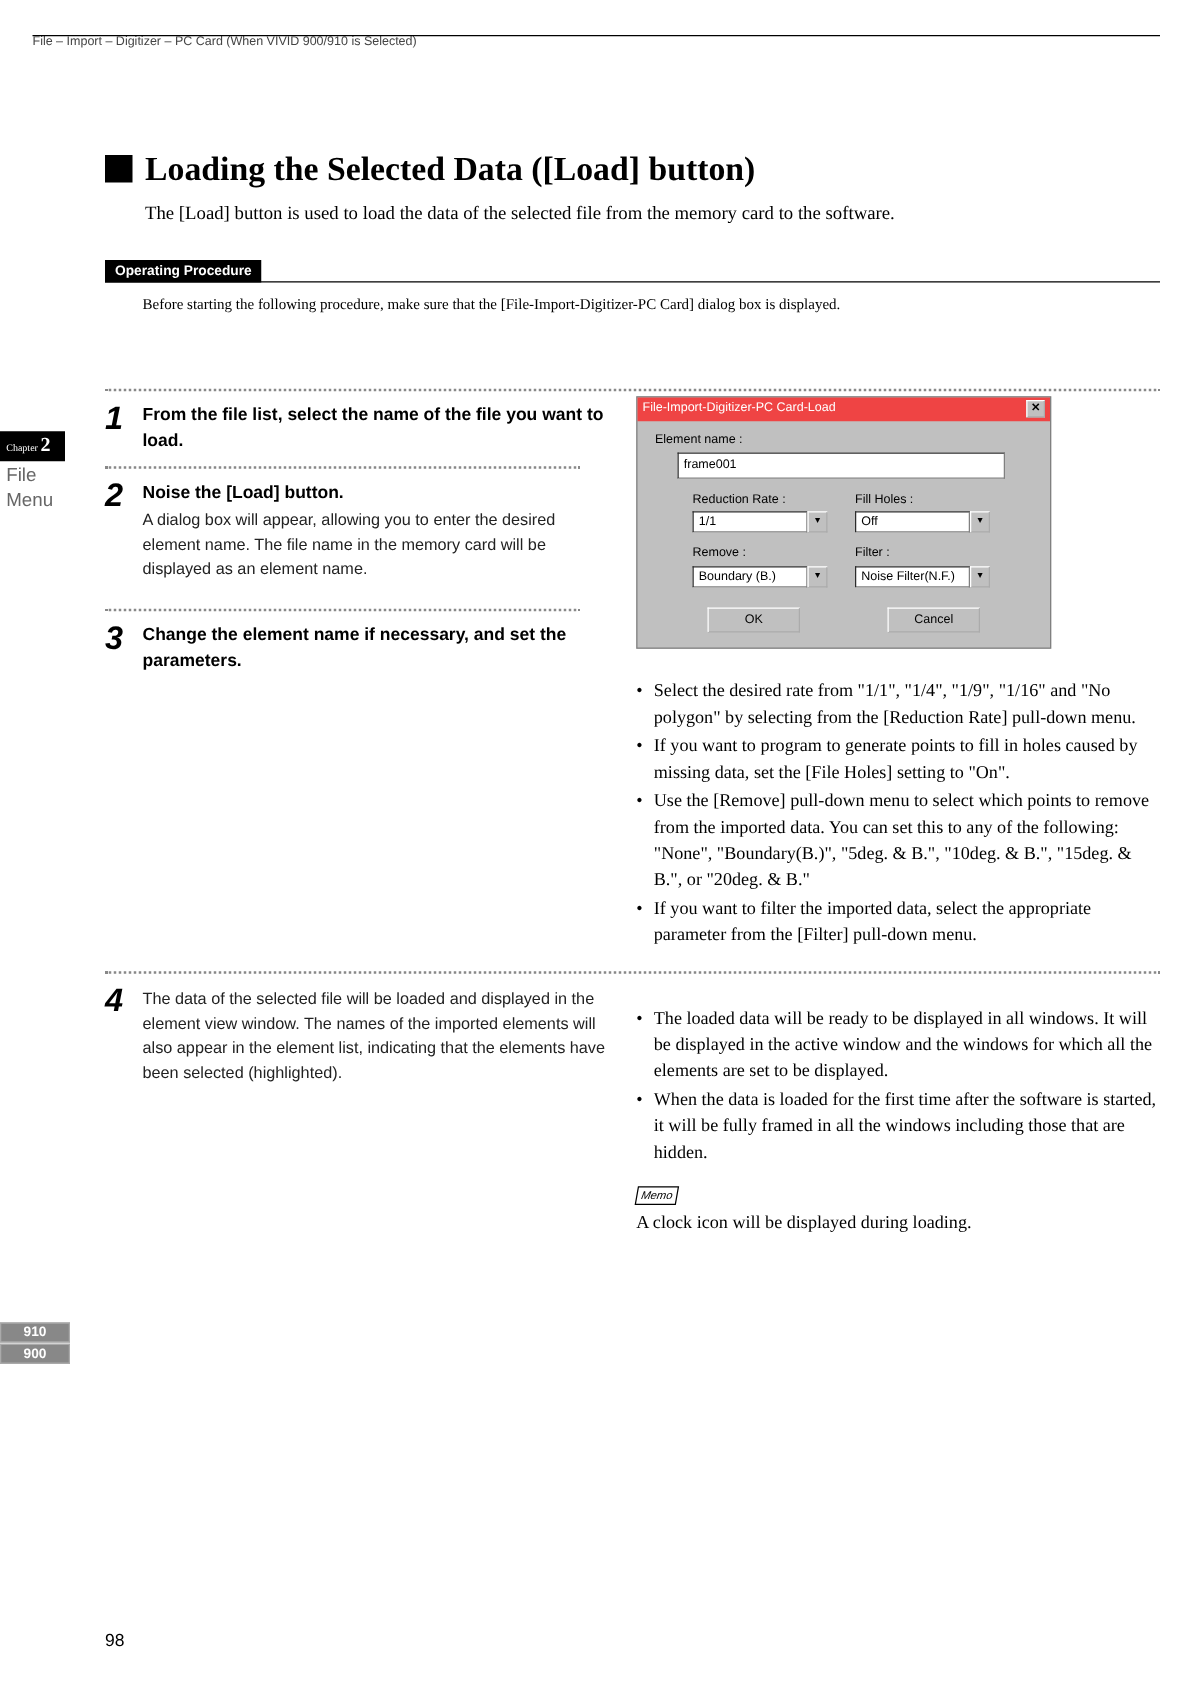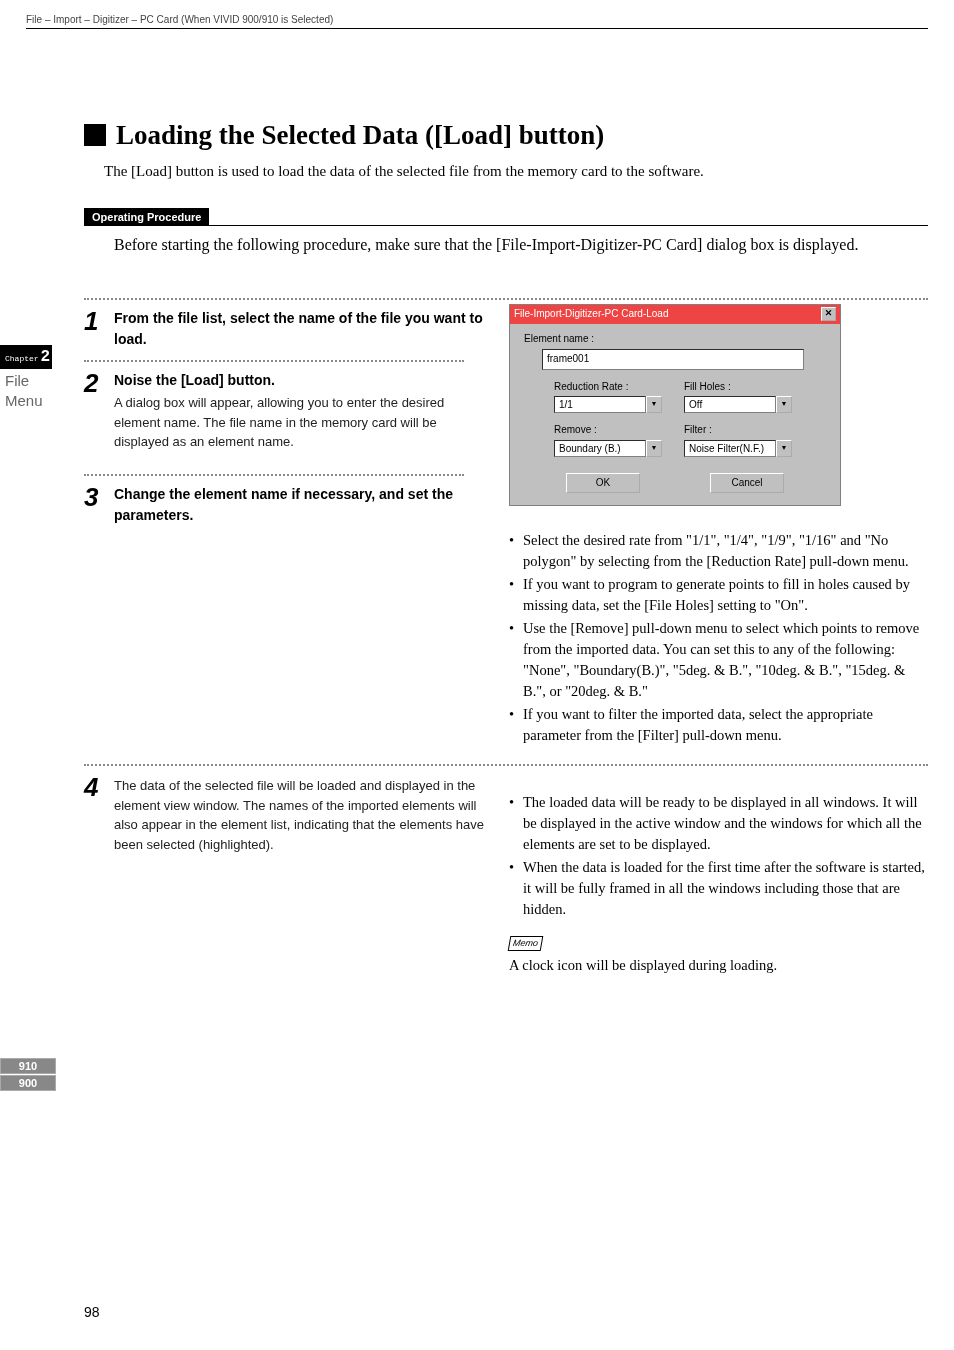--- a/index.html
+++ b/index.html
@@ -8,21 +8,21 @@
     font-family: "Times New Roman", serif;
     background: #fff;
     color: #000;
     width: 954px;
     height: 1350px;
     position: relative;
     font-size: 14px;
   }
   .breadcrumb {
     position: absolute;
-    top: 14px;
+    top: 28px;
     left: 26px;
     font-size: 10px;
     font-family: Arial, sans-serif;
     color: #444;
   }
   .breadcrumb-line {
     position: absolute;
     top: 28px;
     left: 26px;
     right: 26px;
@@ -31,21 +31,21 @@
   .chapter-tab {
     position: absolute;
     left: 0;
     top: 345px;
     width: 52px;
   }
   .tab-black {
     background: #000;
     color: #fff;
     font-size: 8px;
-    font-family: Liberation Mono, monospace;
+    font-family: Liberation Serif, serif;
     padding: 3px 5px;
     display: flex;
     align-items: baseline;
   }
   .tab-black .big {
     font-size: 16px;
     font-weight: bold;
     margin-left: 2px;
   }
   .tab-gray {
@@ -87,41 +87,41 @@
   .sq {
     display: inline-block;
     width: 22px;
     height: 22px;
     background: #000;
     vertical-align: -2px;
     margin-right: 10px;
   }
   .intro {
     font-size: 15px;
-    margin-left: 20px;
+    margin-left: 32px;
     margin-bottom: 28px;
   }
   .op-proc-label {
     display: inline-block;
     background: #000;
     color: #fff;
     font-family: Arial, sans-serif;
     font-weight: bold;
     font-size: 11px;
     padding: 3px 8px;
   }
   .op-proc-line {
     border-bottom: 1.5px solid #000;
     margin-top: -1px;
     margin-bottom: 10px;
   }
   .op-intro {
-    font-size: 16px;
+    font-size: 12px;
     margin-left: 30px;
-    margin-bottom: 44px;
+    margin-bottom: 60px;
   }
   .dotted-full {
     border-top: 2px dotted #888;
     margin: 0 0 8px 0;
   }
   .dotted-half {
     border-top: 2px dotted #888;
     width: 380px;
     margin: 8px 0 8px 0;
   }

